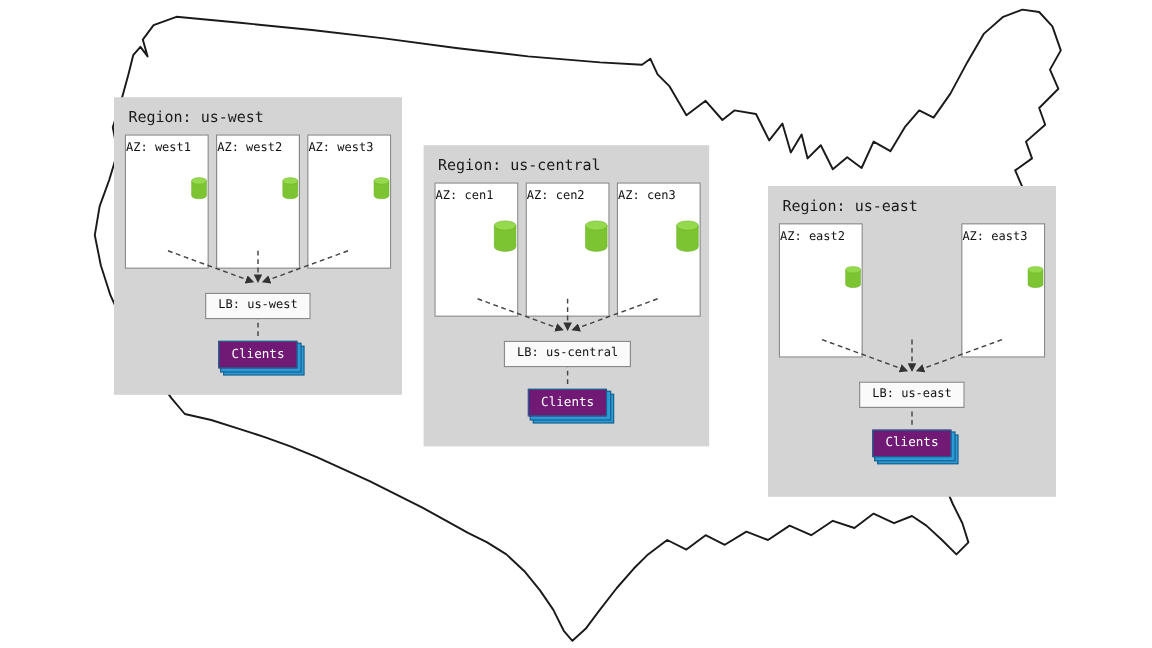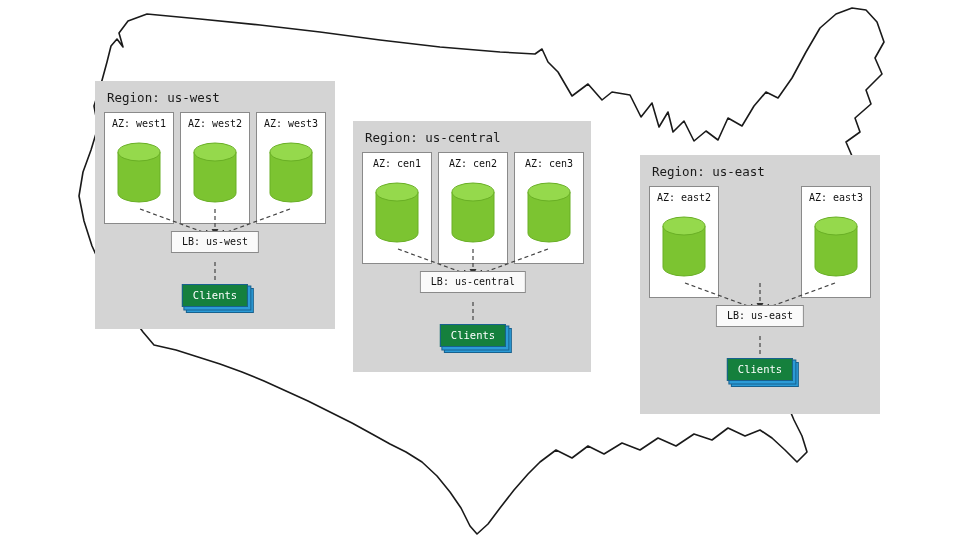--- a/index.html
+++ b/index.html
@@ -4,34 +4,34 @@
 <style>
   html,body{margin:0;padding:0;background:#ffffff;}
   body{width:960px;height:540px;overflow:hidden;font-family:"DejaVu Sans Mono","Liberation Mono",monospace;}
   .stage{position:relative;width:960px;height:540px;background:#fff;}
   .map-svg{position:absolute;top:0;left:0;}
 
   .region{position:absolute;background:#d4d4d4;}
   .region-title{position:absolute;top:9px;left:12px;font-size:12.5px;color:#1a1a1a;white-space:nowrap;}
   .az-row{position:absolute;top:31px;left:9px;width:222px;display:flex;justify-content:space-between;}
   .az{width:70px;height:112px;background:#ffffff;border:1px solid #8a8a8a;box-sizing:border-box;
-      display:flex;flex-direction:column;align-items:center;}
+      display:flex;flex-direction:row;}
   .az-label{font-size:10px;margin-top:5px;white-space:nowrap;color:#111;}
   .cyl{margin-top:13px;}
   .cyl-body{fill:#7cc431;stroke:#69af25;stroke-width:1;}
   .cyl-top{fill:#95d94c;stroke:#69af25;stroke-width:1;}
 
   .connectors{position:absolute;top:0;left:0;pointer-events:none;}
   .dash{stroke:#444;stroke-width:1.2;stroke-dasharray:4 3;fill:none;}
 
-  .lb{position:absolute;top:150px;left:120px;transform:translateX(-50%);
+  .lb{position:absolute;top:163px;left:120px;transform:translateX(-50%);
       background:#fafafa;border:1px solid #8a8a8a;font-size:10px;line-height:1;
       padding:5px 10px;white-space:nowrap;color:#111;}
   .clients{position:absolute;top:203px;left:120px;transform:translateX(-50%);
-      background:#15803d;border:1px solid #17618e;color:#ffffff;font-size:10.5px;line-height:1;
+      background:#701a75;border:1px solid #17618e;color:#ffffff;font-size:10.5px;line-height:1;
       padding:5px 10px;white-space:nowrap;
       box-shadow:2.5px 2.5px 0 0 #2b9bd7, 2.5px 2.5px 0 1px #17618e,
                  5px 5px 0 0 #2b9bd7, 5px 5px 0 1px #17618e;}
 
   .region-west{left:95px;top:81px;width:240px;height:248px;}
   .region-central{left:353px;top:121px;width:238px;height:251px;}
   .region-east{left:609px;top:155px;width:240px;height:259px;margin-left:31px;}
 </style>
 </head>
 <body>

